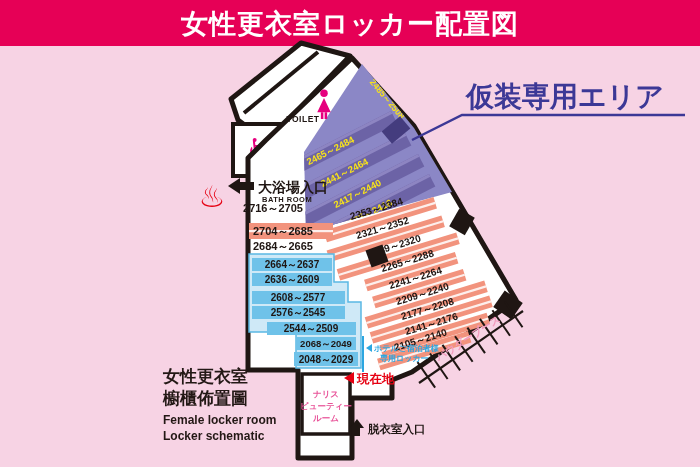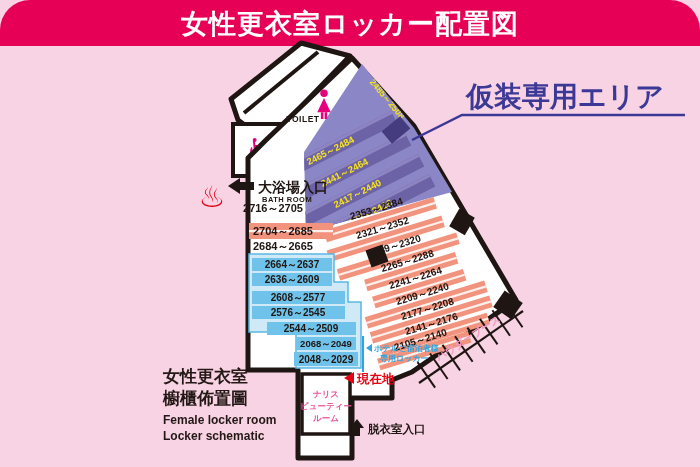--- a/index.html
+++ b/index.html
@@ -1,17 +1,17 @@
 <!DOCTYPE html>
 <html><head>
 <meta charset="utf-8">
 <style>
   html,body{margin:0;padding:0;background:#f7d3e4;}
   body{font-family:"Liberation Sans","DejaVu Sans",sans-serif;}
-  .stage{position:relative;width:700px;height:467px;overflow:hidden;border-radius:30px;}
+  .stage{position:relative;width:700px;height:467px;overflow:hidden;}
   svg{display:block;}
   text{font-family:"Liberation Sans","DejaVu Sans",sans-serif;}
   .b{font-weight:bold;}
 </style>
 </head>
 <body>
 
 <div class="stage">
 <svg width="700" height="467" viewBox="0 0 700 467">
   <defs>

